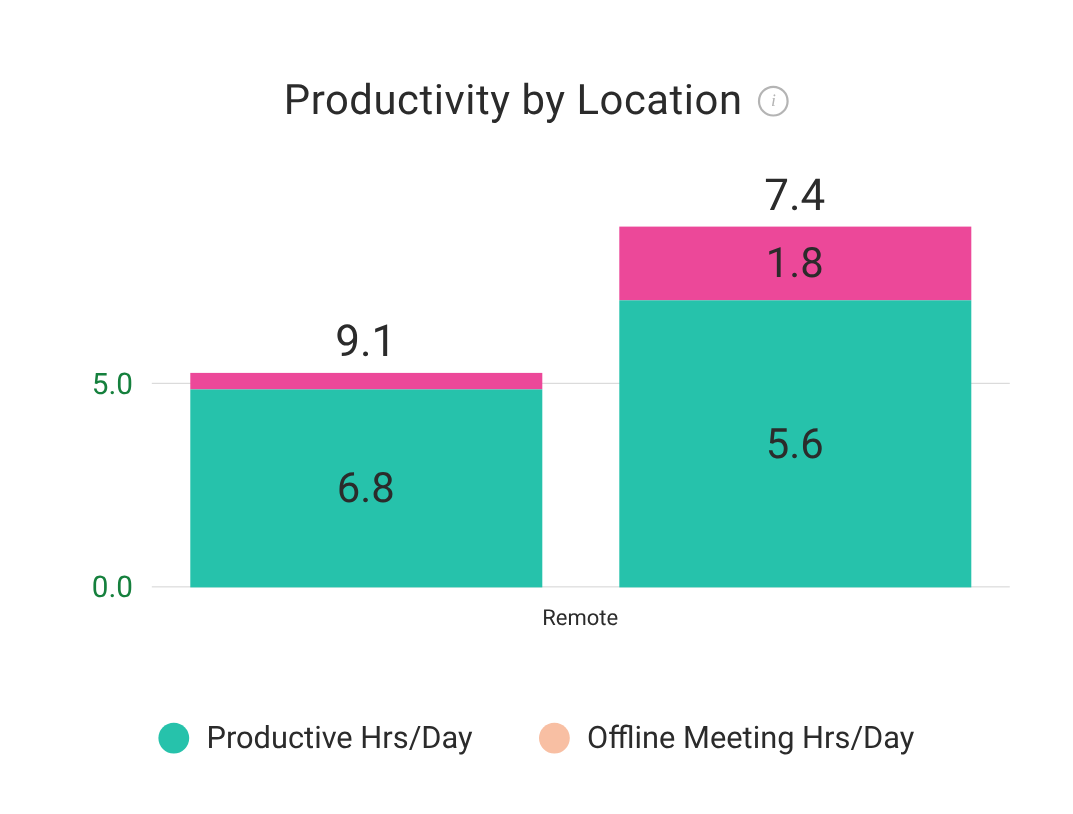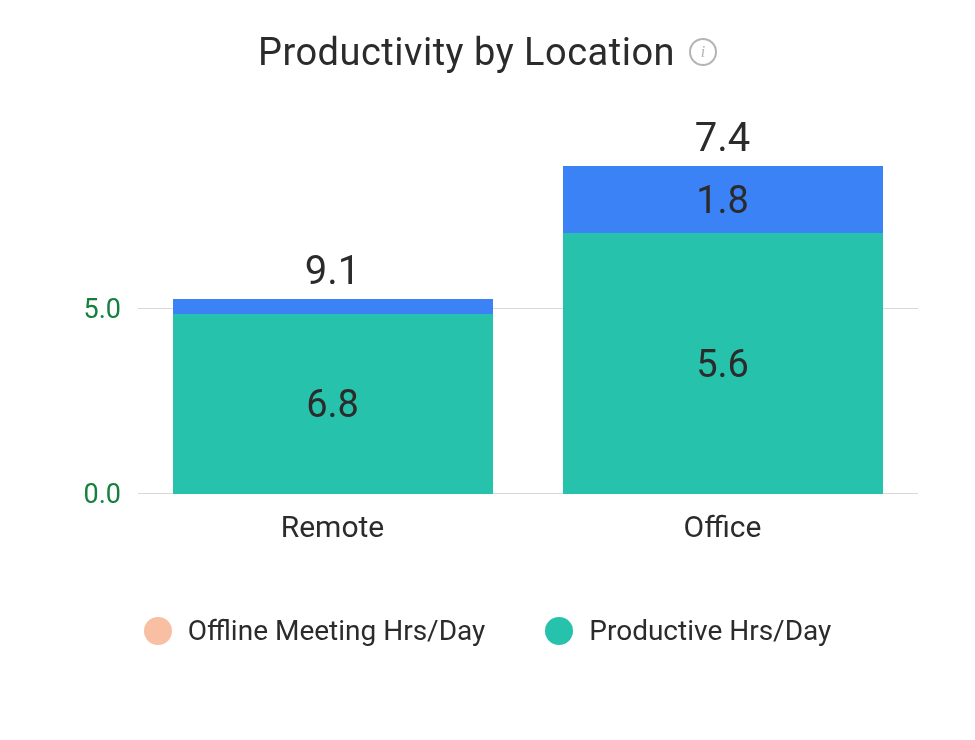--- a/index.html
+++ b/index.html
@@ -6,20 +6,21 @@
     body {
       font-family: -apple-system, BlinkMacSystemFont, "Segoe UI", Roboto, sans-serif;
       background: #fff;
       width: 975px;
       height: 740px;
       position: relative;
     }
     .container {
       width: 100%;
       height: 100%;
+      padding: 40px;
       display: flex;
       flex-direction: column;
       align-items: center;
     }
     .title-row {
       display: flex;
       align-items: center;
       gap: 14px;
       margin-top: 30px;
       margin-bottom: 50px;
@@ -90,21 +91,21 @@
       position: relative;
       width: 100%;
     }
     .segment {
       width: 100%;
       display: flex;
       align-items: center;
       justify-content: center;
     }
     .seg-teal { background: #26c2ab; }
-    .seg-salmon { background: #3b82f6; }
+    .seg-salmon { background: #ec4899; }
     .seg-label {
       font-size: 38px;
       color: #2b2b2b;
       font-weight: 400;
     }
     .total-label {
       position: absolute;
       top: -52px;
       left: 50%;
       transform: translateX(-50%);
@@ -116,21 +117,21 @@
       position: absolute;
       left: 90px;
       top: 385px;
       width: 780px;
       display: flex;
       justify-content: space-around;
     }
     .cat-label {
       width: 320px;
       text-align: center;
-      font-size: 30px;
+      font-size: 20px;
       color: #2b2b2b;
     }
     .legend {
       display: flex;
       gap: 60px;
       margin-top: 70px;
     }
     .legend-item {
       display: flex;
       align-items: center;
@@ -191,29 +192,28 @@
               <span class="seg-label">5.6</span>
             </div>
           </div>
         </div>
 
       </div>
     </div>
 
     <div class="cat-labels">
       <div class="cat-label">Remote</div>
-      <div class="cat-label">Office</div>
     </div>
 
   </div>
 
   <div class="legend">
+    <div class="legend-item">
+      <span class="swatch sw-teal"></span>
+      <span class="legend-text">Productive Hrs/Day</span>
+    </div>
     <div class="legend-item">
       <span class="swatch sw-salmon"></span>
       <span class="legend-text">Offline Meeting Hrs/Day</span>
     </div>
-    <div class="legend-item">
-      <span class="swatch sw-teal"></span>
-      <span class="legend-text">Productive Hrs/Day</span>
-    </div>
   </div>
 
 </div>
 
 </body></html>

